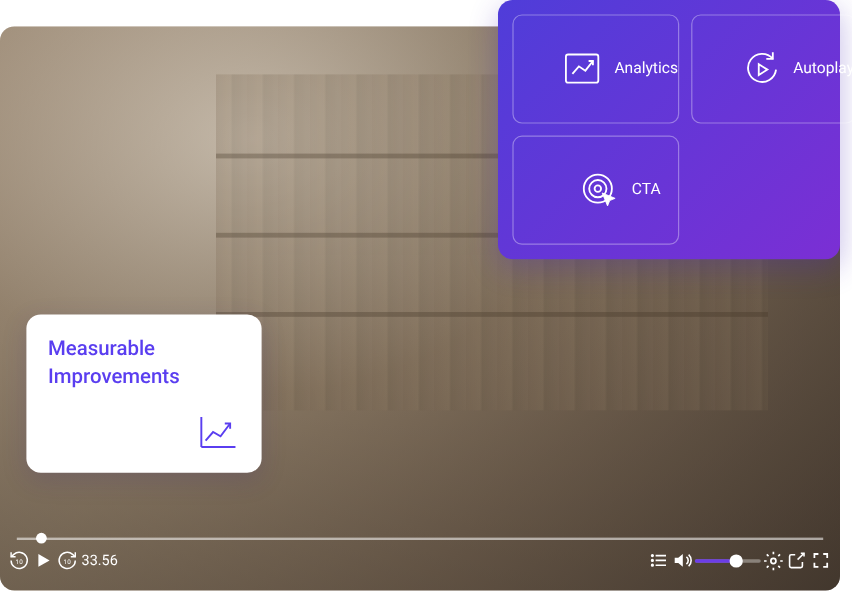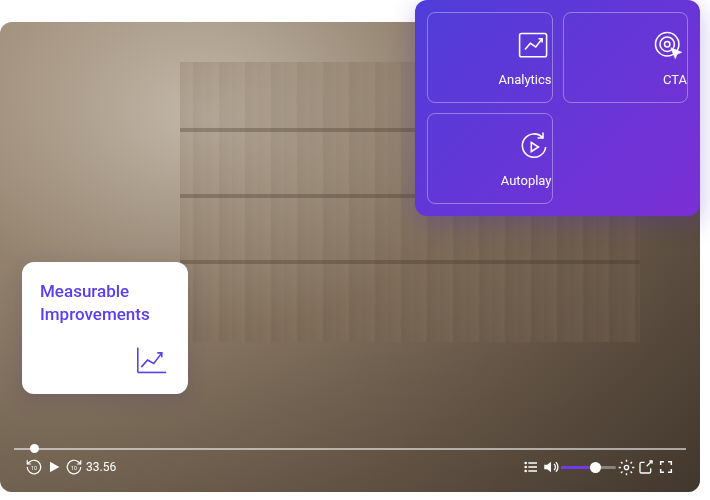--- a/index.html
+++ b/index.html
@@ -42,21 +42,21 @@
       background: rgba(70,55,40,0.5);
     }
     .controls {
       position: absolute;
       bottom: 0;
       left: 0;
       right: 0;
       height: 50px;
       display: flex;
       align-items: center;
-      padding: 0 24px;
+      padding: 0 6px;
       z-index: 5;
     }
     .progress-track {
       position: absolute;
       bottom: 42px;
       left: 14px;
       right: 14px;
       height: 2px;
       background: rgba(255,255,255,0.55);
       z-index: 5;
@@ -121,41 +121,40 @@
       grid-template-columns: 1fr 1fr;
       grid-template-rows: 1fr 1fr;
       gap: 10px;
       z-index: 10;
       box-shadow: 0 8px 24px rgba(70,40,180,0.3);
     }
     .feature-tile {
       border: 1px solid rgba(255,255,255,0.35);
       border-radius: 8px;
       display: flex;
-      flex-direction: column;
-      align-items: flex-end;
+      align-items: center;
       justify-content: center;
       gap: 8px;
       color: #fff;
       font-size: 13px;
       font-weight: 400;
       padding-left: 40px;
     }
     .feature-icon {
       width: 36px;
       height: 36px;
       display: flex;
       align-items: center;
       justify-content: center;
     }
     .callout-card {
       position: absolute;
       top: 262px;
       left: 22px;
-      width: 166px;
+      width: 196px;
       height: 132px;
       background: #fff;
       border-radius: 12px;
       padding: 18px;
       box-shadow: 0 6px 20px rgba(60,40,120,0.18);
       z-index: 10;
       display: flex;
       flex-direction: column;
     }
     .callout-title {
@@ -262,37 +261,37 @@
           <rect x="4" y="6" width="30" height="26" rx="2"></rect>
           <polyline points="10 24 16 17 22 21 29 12"></polyline>
           <polyline points="25 12 29 12 29 16"></polyline>
         </svg>
     </div>
     <span>Analytics</span>
   </div>
   <div class="feature-tile">
     <div class="feature-icon">
       <svg width="36" height="36" viewBox="0 0 40 40" fill="none" stroke="#fff" stroke-width="1.7">
+          <path d="M30 10 A13 13 0 1 0 33 20"></path>
+          <polyline points="30 4 30 10 24 10"></polyline>
+          <polygon points="17 15 17 25 25 20" fill="none"></polygon>
+        </svg>
+    </div>
+    <span>Autoplay</span>
+  </div>
+  <div class="feature-tile">
+    <div class="feature-icon">
+      <svg width="36" height="36" viewBox="0 0 40 40" fill="none" stroke="#fff" stroke-width="1.7">
           <circle cx="18" cy="18" r="13"></circle>
           <circle cx="18" cy="18" r="8"></circle>
           <circle cx="18" cy="18" r="3"></circle>
           <polygon points="22 22 34 27 29 29 27 34" fill="#fff" stroke="#fff" stroke-width="0.8"></polygon>
         </svg>
     </div>
     <span>CTA</span>
-  </div>
-  <div class="feature-tile">
-    <div class="feature-icon">
-      <svg width="36" height="36" viewBox="0 0 40 40" fill="none" stroke="#fff" stroke-width="1.7">
-          <path d="M30 10 A13 13 0 1 0 33 20"></path>
-          <polyline points="30 4 30 10 24 10"></polyline>
-          <polygon points="17 15 17 25 25 20" fill="none"></polygon>
-        </svg>
-    </div>
-    <span>Autoplay</span>
   </div>
 </div>
 
 <div class="callout-card">
   <div class="callout-title">Measurable Improvements</div>
   <div class="callout-icon">
     <svg width="36" height="32" viewBox="0 0 40 36" fill="none" stroke="#5a3ef0" stroke-width="1.8">
         <line x1="4" y1="4" x2="4" y2="32"></line>
         <line x1="4" y1="32" x2="36" y2="32"></line>
         <polyline points="8 26 15 18 22 22 31 10"></polyline>

